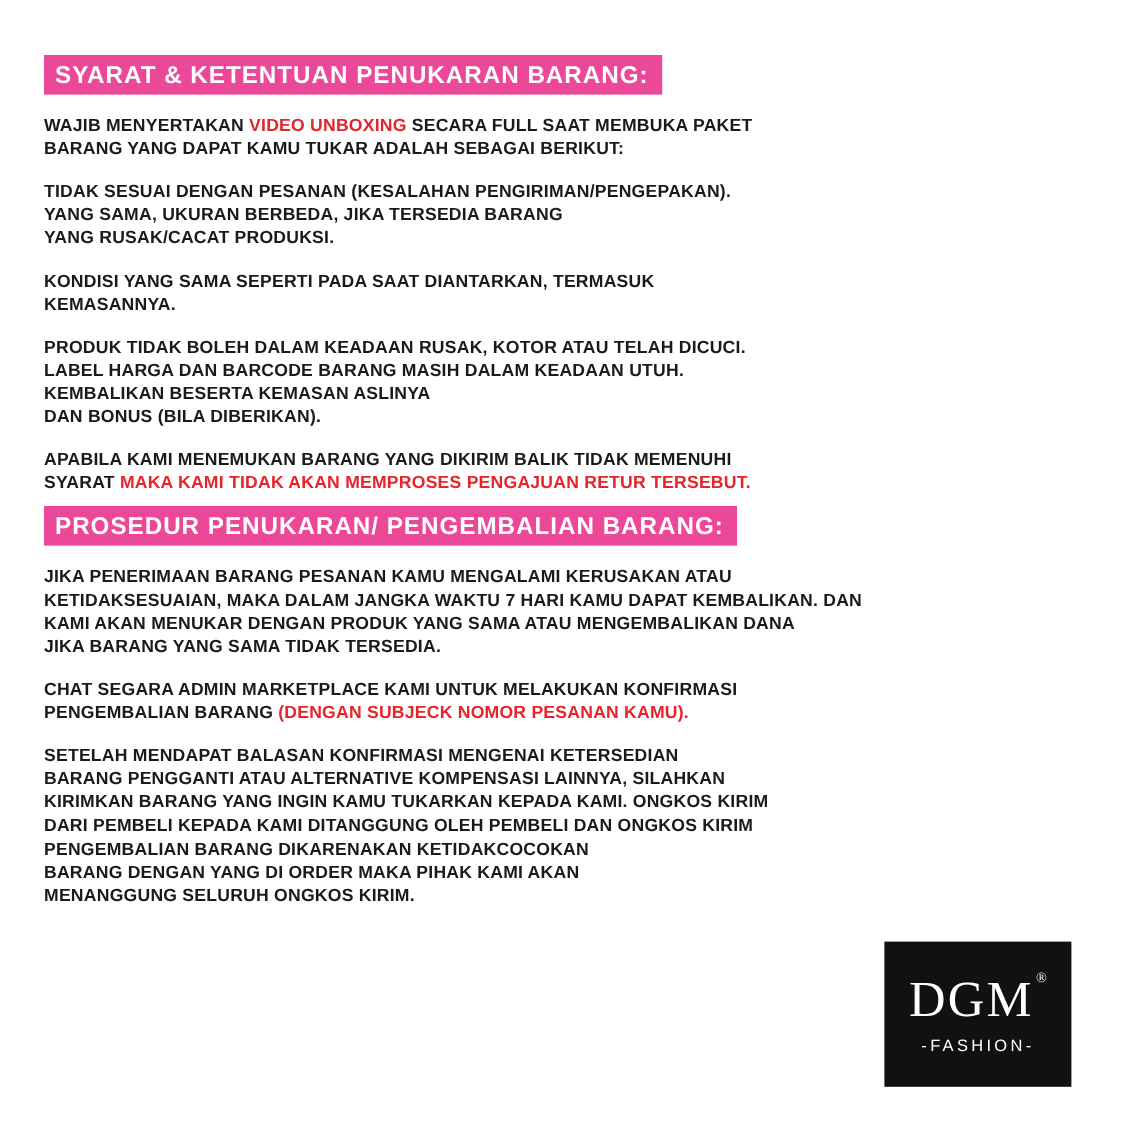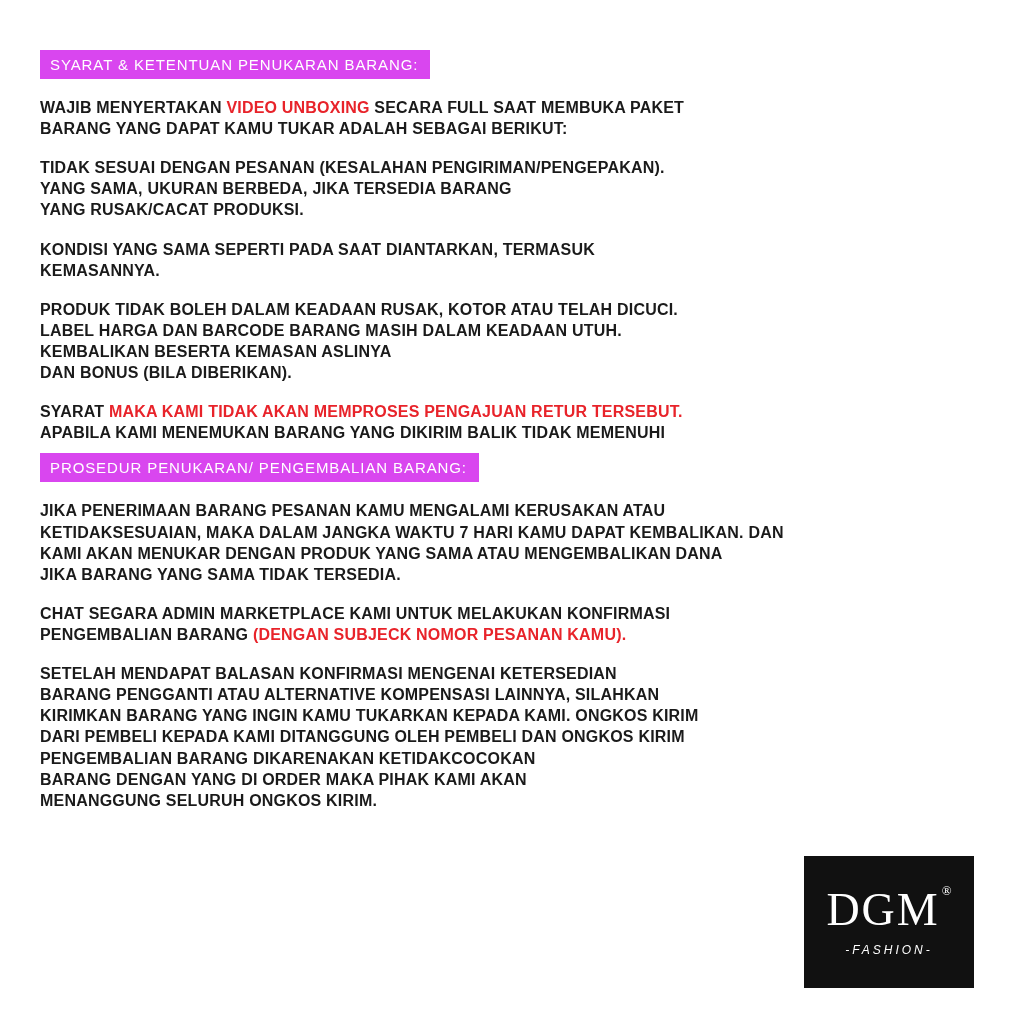--- a/index.html
+++ b/index.html
@@ -17,24 +17,24 @@
   }
   .page {
     position: relative;
     width: 1024px;
     height: 1024px;
     box-sizing: border-box;
     padding: 50px 40px 20px 40px;
   }
   .header-band {
     display: inline-block;
-    background: #d946ef;
+    background: #ec4899;
     color: #ffffff;
-    font-weight: normal;
-    font-size: 15px;
+    font-weight: bold;
+    font-size: 22px;
     letter-spacing: 0.9px;
     padding: 7px 12px 7px 10px;
     text-transform: uppercase;
     line-height: 1;
   }
   .block {
     margin-top: 18px;
     font-size: 16px;
     font-weight: bold;
     letter-spacing: 0.2px;
@@ -75,25 +75,24 @@
     font-weight: normal;
   }
   .logo-reg {
     font-size: 13px;
     vertical-align: super;
     position: relative;
     top: -14px;
     left: 2px;
   }
   .logo-sub {
-    font-size: 12px;
+    font-size: 15px;
     letter-spacing: 3px;
     margin-top: 10px;
     font-family: "Liberation Sans", sans-serif;
-    font-style: italic;
   }
   .text-wrap {
     max-width: 820px;
   }
 </style>
 </head>
 <body>
 
 <div class="page">
 
@@ -116,22 +115,22 @@
 
     <div class="gap"></div>
 
     <p>PRODUK TIDAK BOLEH DALAM KEADAAN RUSAK, KOTOR ATAU TELAH DICUCI.</p>
     <p>LABEL HARGA DAN BARCODE BARANG MASIH DALAM KEADAAN UTUH.</p>
     <p>KEMBALIKAN BESERTA KEMASAN ASLINYA</p>
     <p>DAN BONUS (BILA DIBERIKAN).</p>
 
     <div class="gap"></div>
 
+    <p>APABILA KAMI MENEMUKAN BARANG YANG DIKIRIM BALIK TIDAK MEMENUHI</p>
     <p><span>SYARAT </span><span class="red">MAKA KAMI TIDAK AKAN MEMPROSES PENGAJUAN RETUR TERSEBUT.</span></p>
-    <p>APABILA KAMI MENEMUKAN BARANG YANG DIKIRIM BALIK TIDAK MEMENUHI</p>
   </div>
 
   <div class="sec2">
     <div class="header-band">PROSEDUR PENUKARAN/ PENGEMBALIAN BARANG:</div>
   </div>
 
   <div class="block text-wrap">
     <p>JIKA PENERIMAAN BARANG PESANAN KAMU MENGALAMI KERUSAKAN ATAU</p>
     <p>KETIDAKSESUAIAN, MAKA DALAM JANGKA WAKTU 7 HARI KAMU DAPAT KEMBALIKAN. DAN</p>
     <p>KAMI AKAN MENUKAR DENGAN PRODUK YANG SAMA ATAU MENGEMBALIKAN DANA</p>

